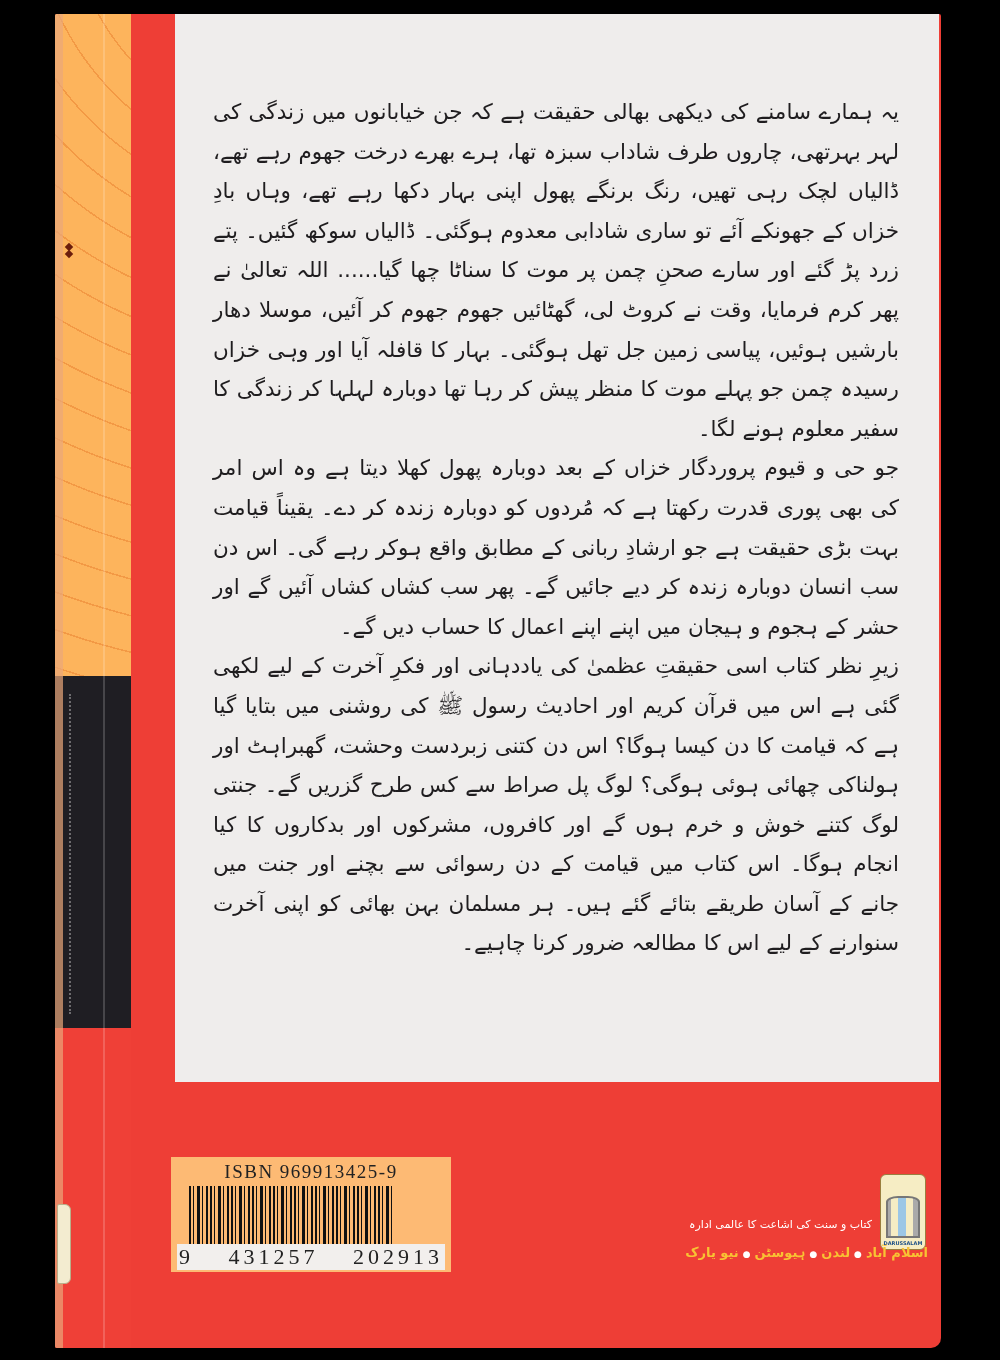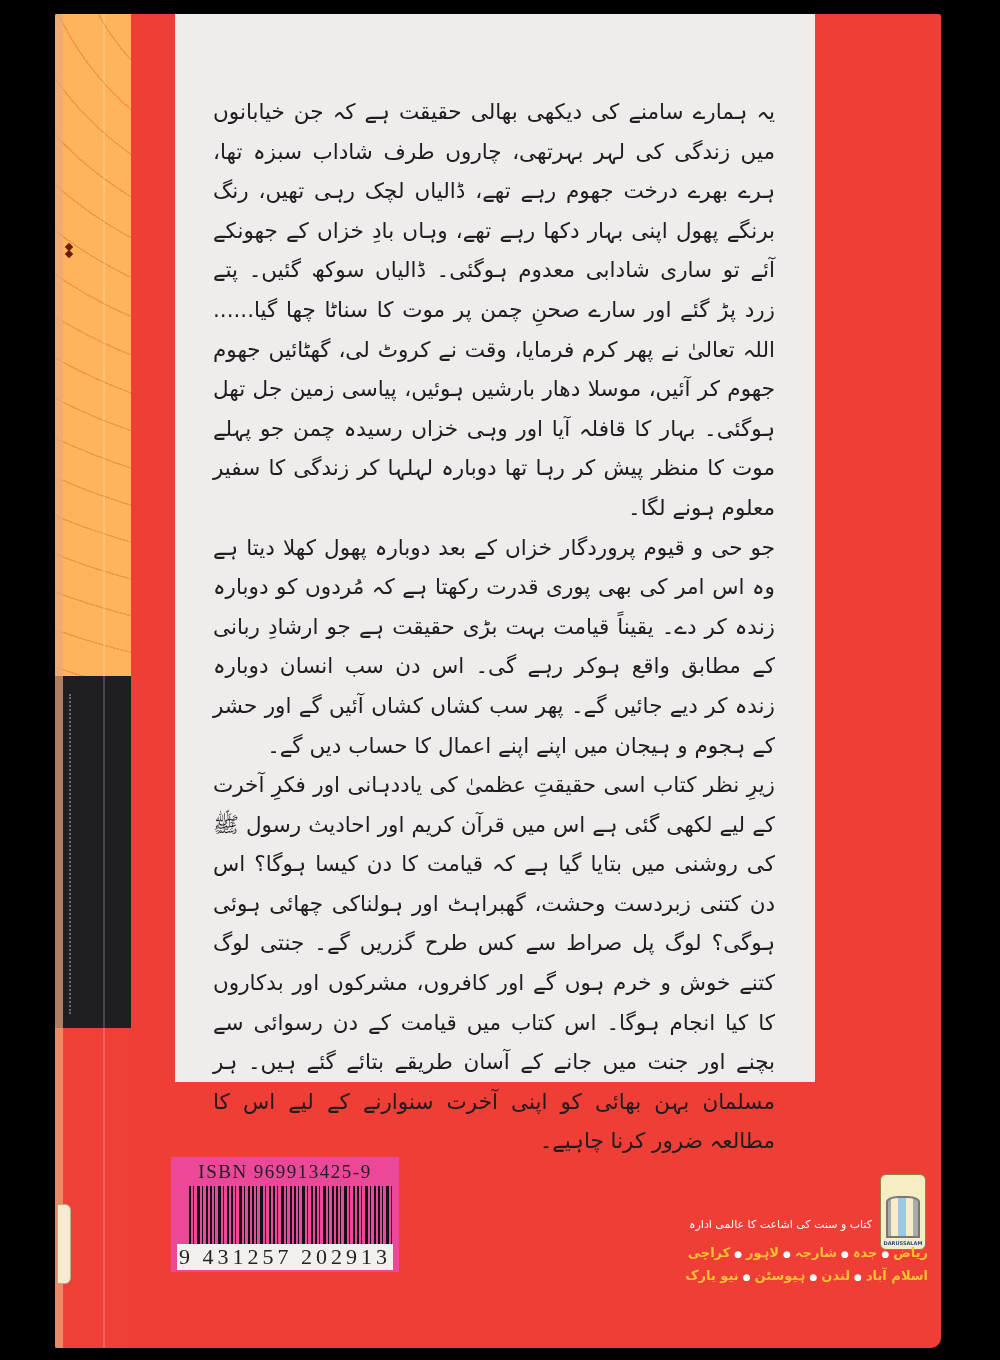--- a/index.html
+++ b/index.html
@@ -42,41 +42,41 @@
     .spine-sticker {
       position: absolute; left: 2px; top: 1190px; width: 12px; height: 78px;
       background: #f3ecd0; border-radius: 2px 6px 6px 2px;
       border: 1px solid #b9b08a;
     }
 
     
     .panel {
       position: absolute;
       left: 120px; top: 0;
-      width: 640px; height: 1068px;
+      width: 764px; height: 1068px;
       background: #efedec;
     }
     .panel-text {
       position: absolute;
       left: 38px; right: 40px; top: 78px;
       direction: rtl;
       text-align: justify;
       font-family: "DejaVu Sans", sans-serif;
       font-size: 21.5px;
       line-height: 39.6px;
       color: #1f1d1f;
     }
     .panel-text p { margin: 0; text-indent: 0; }
     .panel-text p + p { }
 
     
     .isbn {
       position: absolute; left: 116px; top: 1143px;
-      width: 228px; height: 115px;
-      background: #ec4899;
+      width: 280px; height: 115px;
+      background: #fdba74;
       text-decoration: underline;
     }
     .isbn-title {
       position: absolute; left: 0; right: 0; top: 4px;
       text-align: center;
       font-family: "Liberation Serif", serif;
       font-size: 19px; letter-spacing: 1.5px; color: #222;
     }
     .barcode {
       position: absolute; left: 18px; top: 29px; width: 205px; height: 60px;
@@ -166,21 +166,18 @@
   </div>
 
   <div class="publisher">
     <div class="pub-logo">
       <div class="book-glyph"></div>
       <div class="logo-cap">DARUSSALAM</div>
     </div>
     <div class="pub-tagline">کتاب و سنت کی اشاعت کا عالمی ادارہ</div>
     <div class="pub-cities">
       <div>
-        <span>ریاض</span><span class="sep">●</span><span>جدہ</span><span class="sep">●</span><span>شارجہ</span><span class="sep">●</span><span>لاہور</span><span class="sep">●</span><span>کراچی</span>
-      </div>
-      <div>
         <span>اسلام آباد</span><span class="sep">●</span><span>لندن</span><span class="sep">●</span><span>ہیوسٹن</span><span class="sep">●</span><span>نیو یارک</span>
       </div>
     </div>
   </div>
 
 </div>
 
 </body></html>

